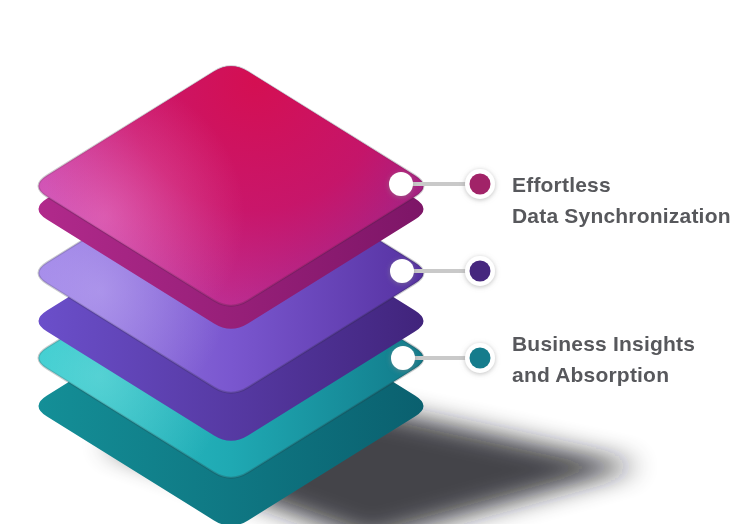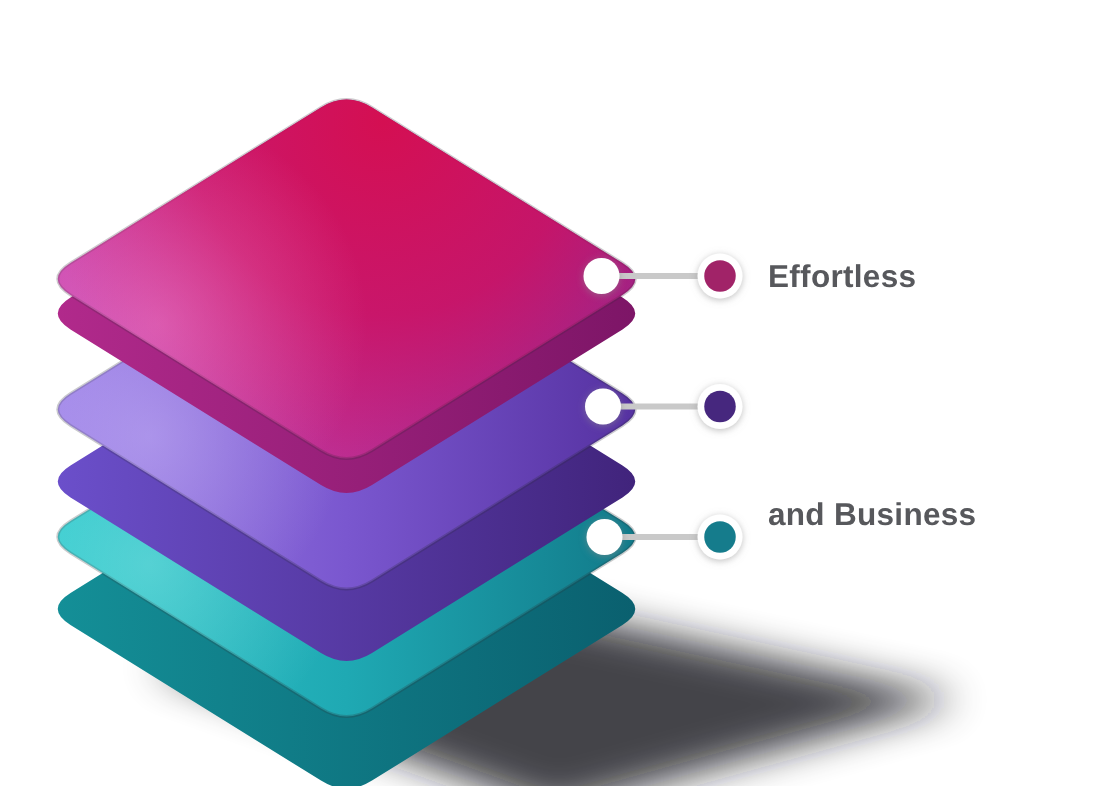--- a/index.html
+++ b/index.html
@@ -118,19 +118,21 @@
   <g>
     <line x1="406" y1="322" x2="476" y2="322" stroke="#c9c9c9" stroke-width="4"></line>
     <circle cx="403" cy="322" r="12" fill="#ffffff" filter="url(#dotshadow)"></circle>
     <circle cx="480" cy="322" r="15" fill="#ffffff" filter="url(#dotshadow)"></circle>
     <circle cx="480" cy="322" r="10.5" fill="#157c8c"></circle>
   </g>
 </svg>
 
   <div class="callout-label callout-label-1">
     <div>Effortless</div>
+    <div>Data Synchronization</div>
   </div>
   <div class="callout-label callout-label-2">
   </div>
   <div class="callout-label callout-label-3">
-    <div>and Business</div>
+    <div>Business Insights</div>
+    <div>and Absorption</div>
   </div>
 </div>
 
 </body></html>

